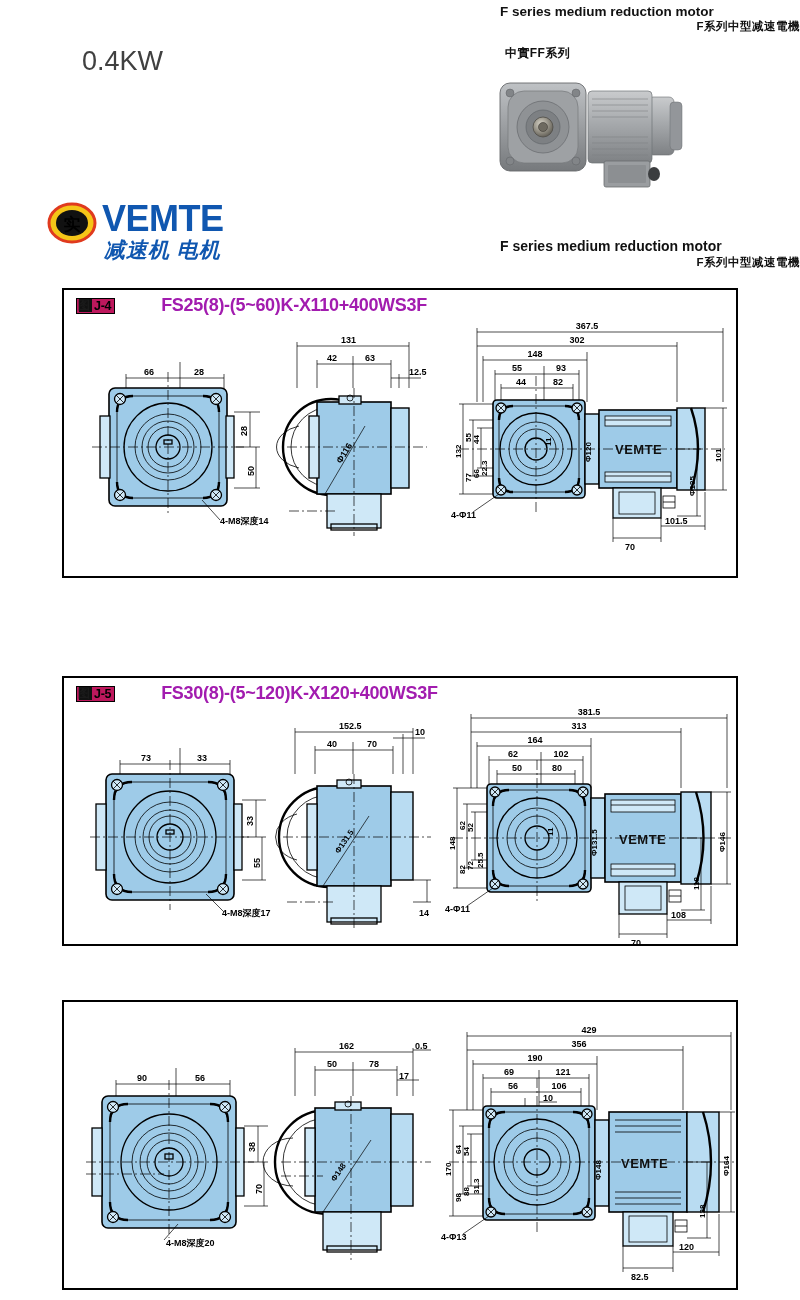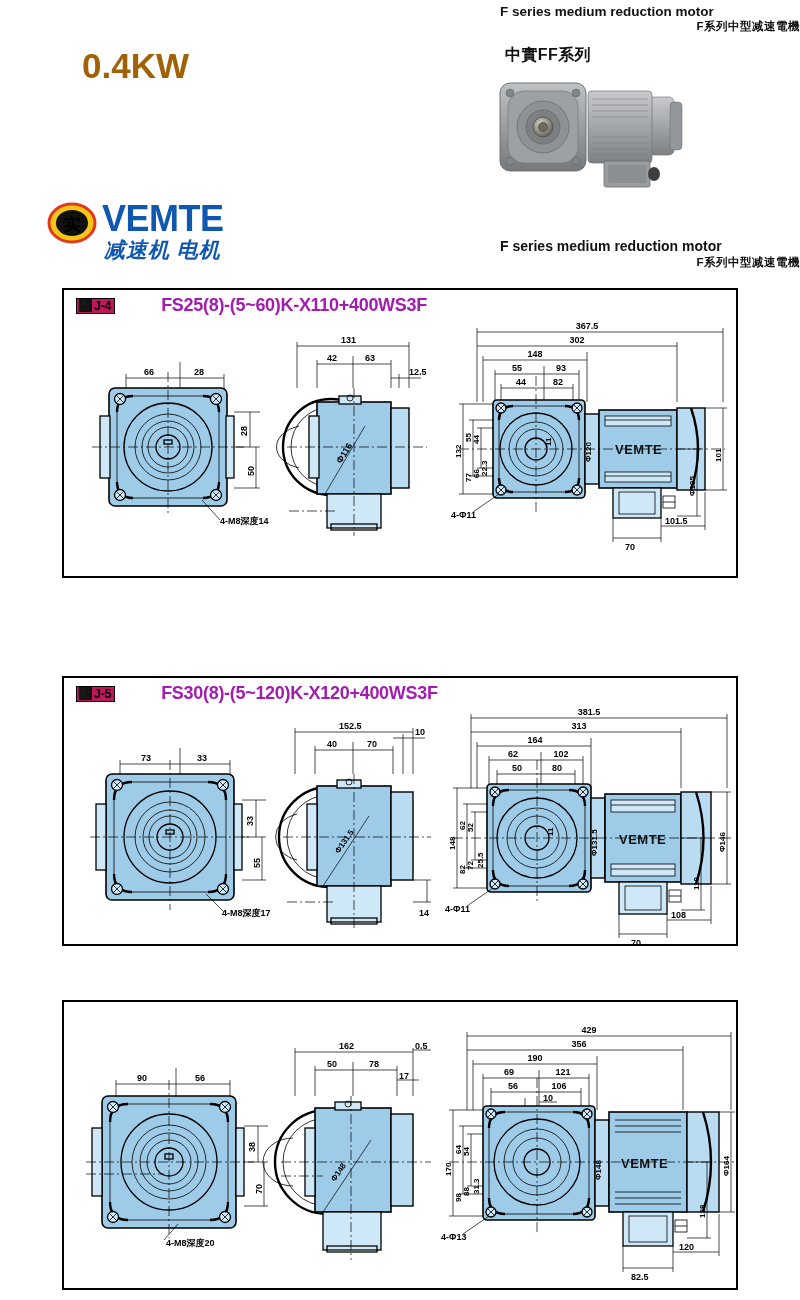--- a/index.html
+++ b/index.html
@@ -7,34 +7,34 @@
   body {
     width:800px; height:1300px; position:relative;
     background:#ffffff;
     font-family:"Liberation Sans", sans-serif;
     overflow:hidden;
   }
 
   
   .kw-title{
     position:absolute; left:82px; top:46px;
-    font-size:35px; font-weight:bold; color:#a16207; letter-spacing:0px;
+    font-size:27px; font-weight:normal; color:#404040; letter-spacing:0px;
   }
   .hdr-en-top{
     position:absolute; left:500px; top:4px; width:300px;
     font-size:13.5px; font-weight:bold; color:#111; text-align:left;
   }
   .hdr-cn-top{
     position:absolute; left:500px; top:19px; width:300px;
     font-size:11.5px; font-weight:bold; color:#111; text-align:right;
     letter-spacing:0.5px;
   }
   .hdr-cn-sub{
     position:absolute; left:505px; top:45px;
-    font-size:16px; font-weight:bold; color:#111; letter-spacing:0.4px;
+    font-size:12px; font-weight:bold; color:#111; letter-spacing:0.4px;
   }
   .hdr-en-bot{
     position:absolute; left:500px; top:238px; width:300px;
     font-size:14px; font-weight:bold; color:#111; text-align:left;
   }
   .hdr-cn-bot{
     position:absolute; left:500px; top:255px; width:300px;
     font-size:11.5px; font-weight:bold; color:#111; text-align:right;
     letter-spacing:0.5px;
   }

